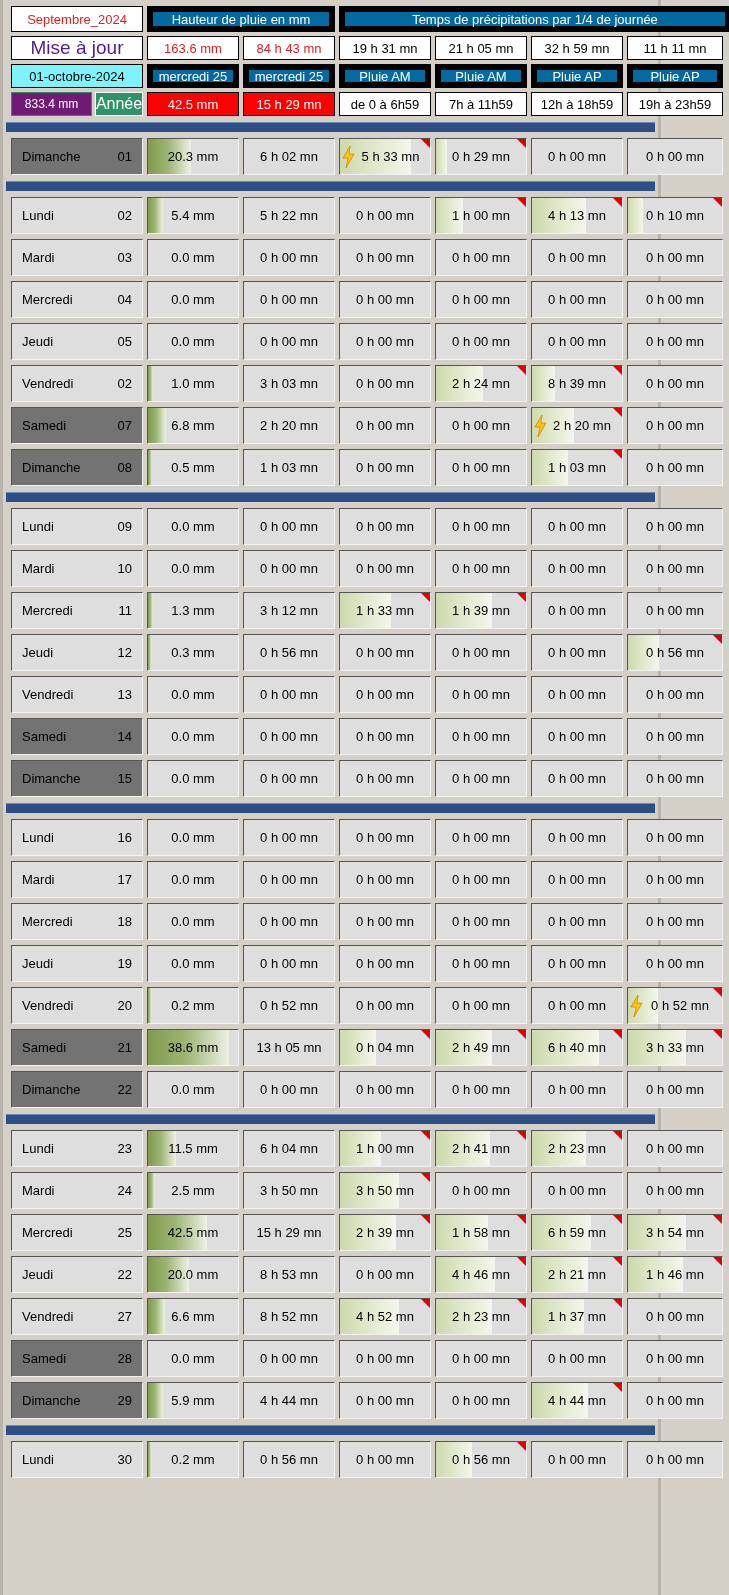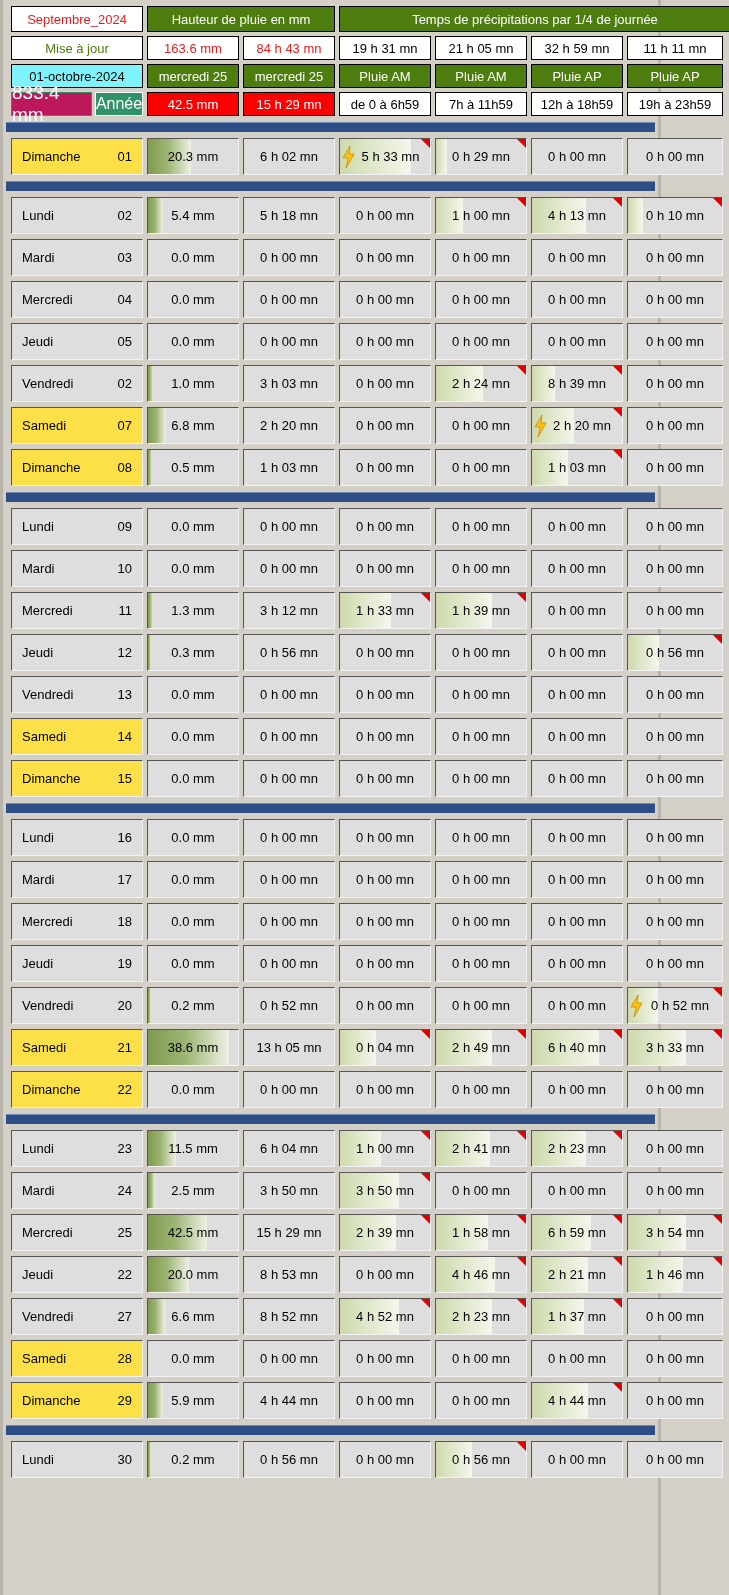--- a/index.html
+++ b/index.html
@@ -18,50 +18,50 @@
   .hrow{display:flex;gap:4px;margin-bottom:4px;height:24px;}
   .hrow.r1{height:26px;}
   .hcell{
     display:flex;align-items:center;justify-content:center;
     font-size:13px;box-sizing:border-box;white-space:nowrap;
   }
   .c-name{width:132px;flex:none;}
   .c-d{width:92px;flex:none;}
   .c-d2{width:96px;flex:none;}
   .white{background:#fff;border:1px solid #000;}
-  .green{background:#4d7c0f;color:#fff;border:1px solid #000000;}
+  .green{background:#0369a1;color:#fff;border:6px solid #000000;}
   .red{background:#ff0000;color:#fff;border:1px solid #000;}
   .cyan{background:#7ff3fb;border:1px solid #000;}
   .title-txt{color:#e02020;font-size:13px;}
-  .maj-txt{color:#4d7c0f;font-size:13px;}
+  .maj-txt{color:#4c1d95;font-size:19px;}
   .redtxt{color:#e02020;}
   .span2{width:188px;flex:none;}
   .span4{width:392px;flex:none;}
   .yearbox{display:flex;gap:3px;width:132px;flex:none;}
   .yearbox .v{flex:1;display:flex;align-items:center;justify-content:center;
-      background:#be185d;color:#fff;font-size:19px;border:1px solid #2e9467;}
+      background:#701a75;color:#fff;font-size:12px;border:1px solid #2e9467;}
   .yearbox .l{width:46px;display:flex;align-items:center;justify-content:center;
       background:#2e9467;color:#fff;font-size:16px;border:1px solid #fff;}
 
   
   .sep{height:9px;background:#2d4f86;margin:6px 3px 6px 3px;border-top:1px solid #6b8ab8;}
 
   
   .grp{padding:0 8px;}
   .row{display:flex;gap:4px;height:37px;margin-bottom:5px;}
   .cell{
     position:relative;box-sizing:border-box;
     display:flex;align-items:center;justify-content:center;
     font-size:13px;background:#dedede;
     border:1px solid #555;
     border-right-color:#f2f2f2;border-bottom-color:#f2f2f2;
     overflow:hidden;white-space:nowrap;
   }
   .namecell{width:132px;flex:none;background:#dedede;}
-  .namecell.we{background:#fde047;}
+  .namecell.we{background:#737373;}
   .namecell .inner{display:flex;width:100%;padding:0 10px;box-sizing:border-box;
                    justify-content:space-between;align-items:center;}
   .dcell{width:92px;flex:none;}
   .dcell.last{width:96px;}
   .fill{position:absolute;left:0;top:0;bottom:0;z-index:0;}
   .txt{position:relative;z-index:2;}
   .tri{position:absolute;right:0;top:0;width:0;height:0;z-index:3;
        border-top:9px solid #e00000;border-left:9px solid transparent;}
   .bolt{position:absolute;left:2px;top:50%;transform:translateY(-50%);z-index:3;
         width:13px;height:22px;}
@@ -163,21 +163,21 @@
             <div class="inner">
               <span>Lundi</span>
               <span>02</span>
             </div>
           </div>
           <div class="cell dcell">
             <div class="fill" style="width: 17%; background: linear-gradient(to right, rgb(127, 155, 78) 0%, rgb(156, 180, 114) 45%, rgb(238, 241, 228) 100%);"></div>
             <span class="txt">5.4 mm</span>
           </div>
           <div class="cell dcell">
-            <span class="txt">5 h 18 mn</span>
+            <span class="txt">5 h 22 mn</span>
           </div>
           <div class="cell dcell">
             <span class="txt">0 h 00 mn</span>
           </div>
           <div class="cell dcell">
             <div class="fill" style="width: 30%; background: linear-gradient(to right, rgb(205, 217, 174) 0%, rgb(221, 230, 198) 40%, rgb(244, 246, 236) 100%);"></div>
             <div class="tri"></div>
             <span class="txt">1 h 00 mn</span>
           </div>
           <div class="cell dcell">

